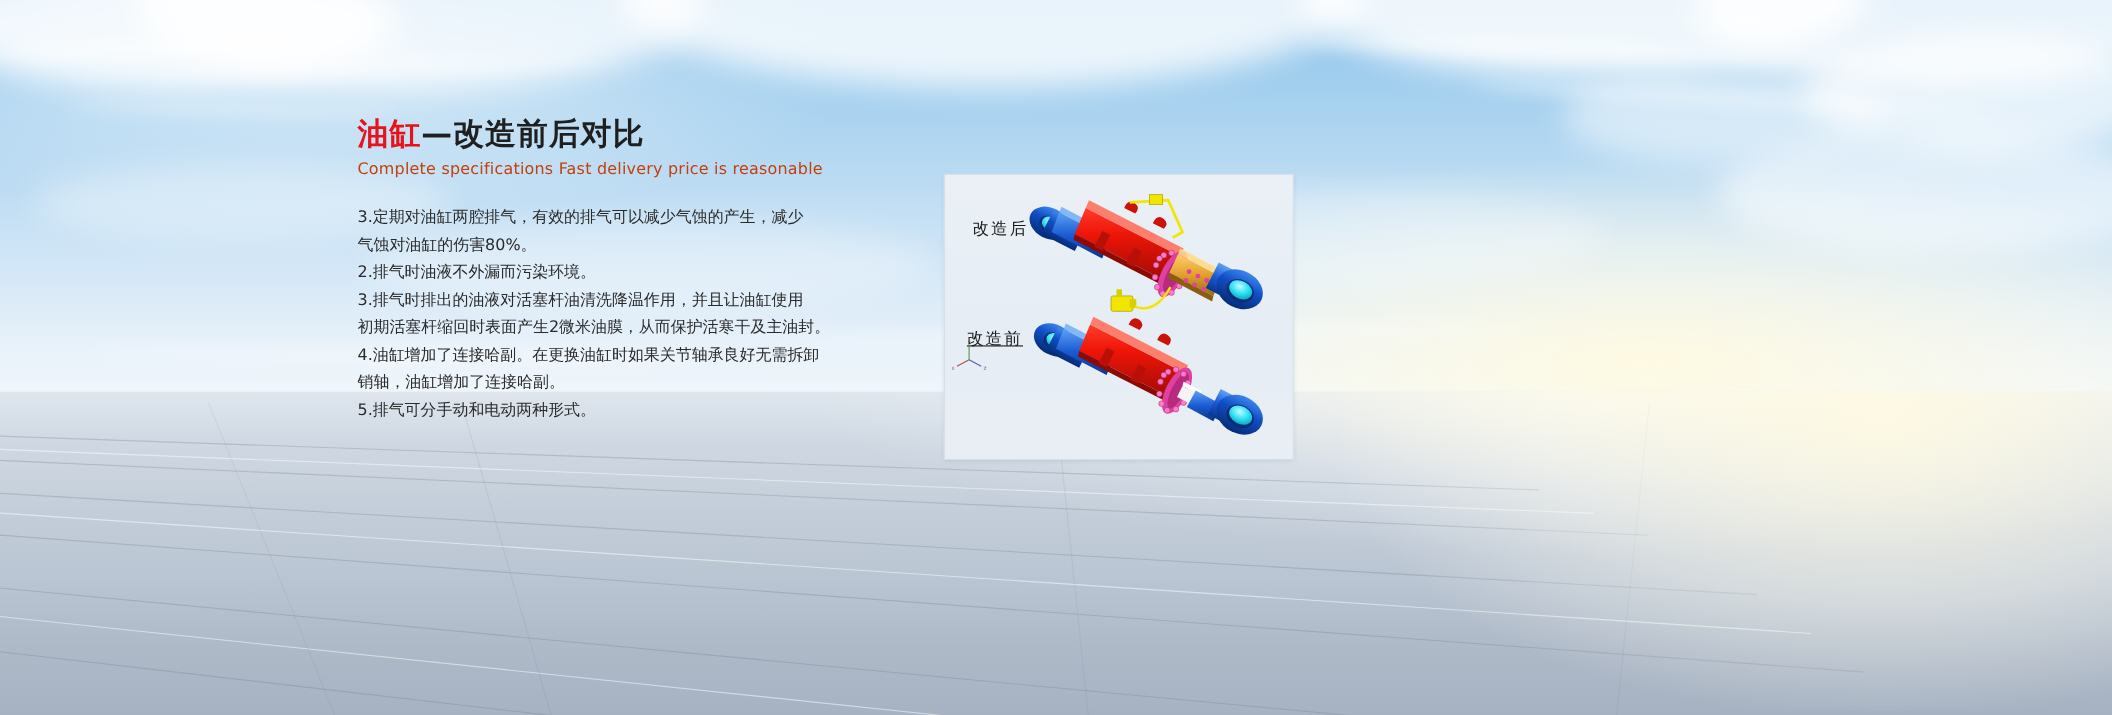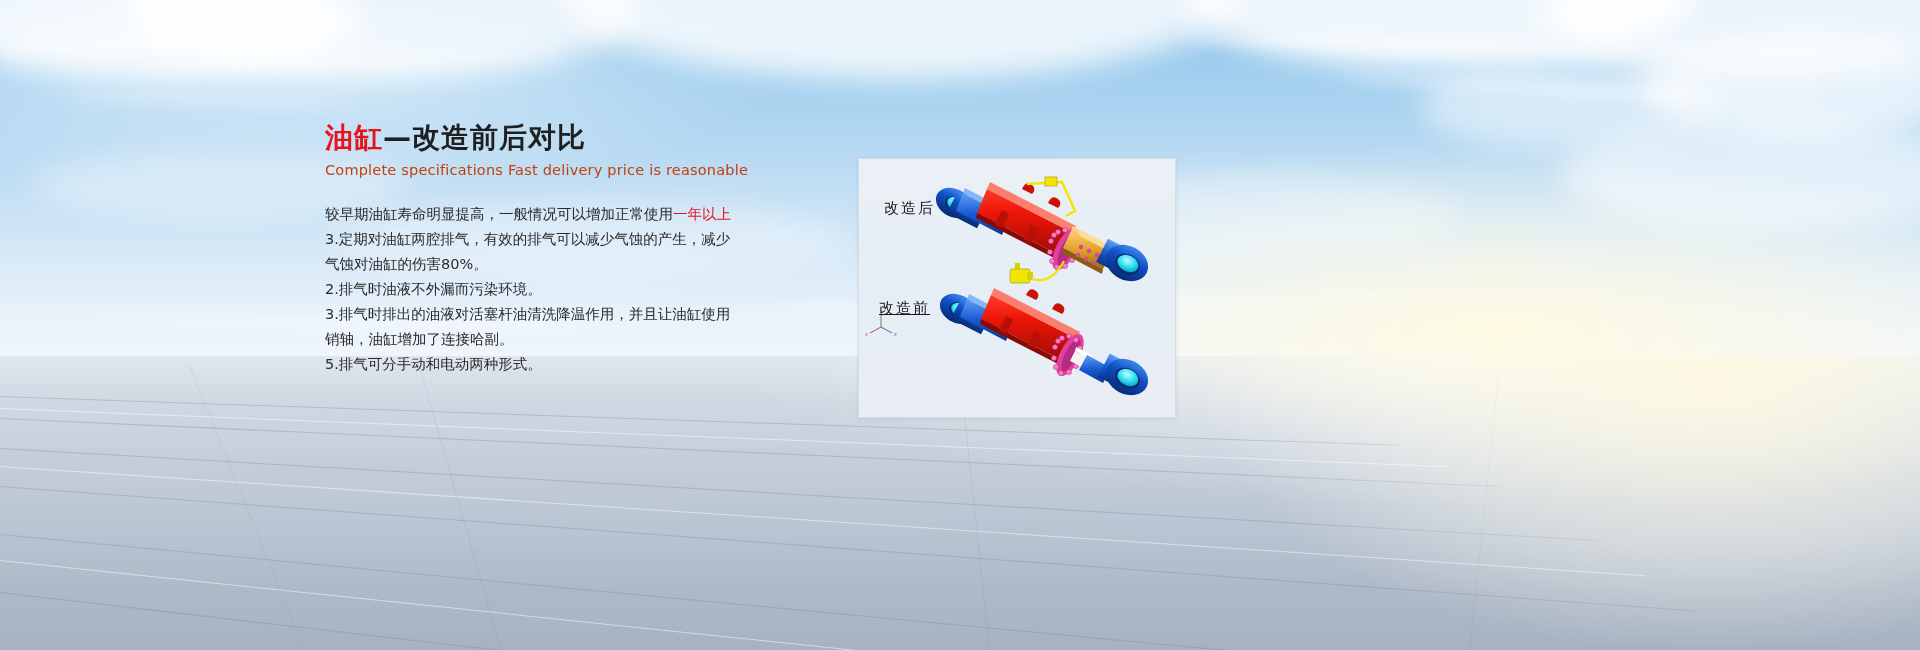--- a/index.html
+++ b/index.html
@@ -40,21 +40,21 @@
   .glow-r{
     position:absolute; right:-120px; top:-40px; width:820px; height:330px;
     background:radial-gradient(ellipse at 60% 20%, rgba(255,250,226,.9) 0%, rgba(255,253,240,.4) 45%, rgba(255,255,255,0) 73%);
   }
   .horizon{
     position:absolute; left:0; top:356px; width:1920px; height:16px;
     background:linear-gradient(to bottom, rgba(255,255,255,.75), rgba(255,255,255,0));
   }
 
   
-  .content{ position:absolute; left:325px; top:120px; width:640px; }
+  .content{ position:absolute; left:325px; top:104px; width:640px; }
   .title{
     font-size:28px; font-weight:bold; letter-spacing:1px;
     color:#1f1f1f; line-height:1.25; white-space:nowrap;
   }
   .title .accent{ color:#e8121b; }
   .subtitle{
     margin-top:7px; font-size:14.5px; color:#c2410c; letter-spacing:.2px;
     white-space:nowrap;
   }
   .body{ margin-top:24px; }
@@ -130,25 +130,26 @@
 
   <div class="content">
 
     <div class="title">
       <span class="accent">油缸</span><span>—改造前后对比</span>
     </div>
 
     <div class="subtitle">Complete specifications Fast delivery price is reasonable</div>
 
     <div class="body">
-      <p><span>较早期油缸寿命明显提高，一般情况可以增加正常使用</span><span class="hot">一年以上</span></p>
       <p>3.定期对油缸两腔排气，有效的排气可以减少气蚀的产生，减少</p>
       <p>气蚀对油缸的伤害80%。</p>
       <p>2.排气时油液不外漏而污染环境。</p>
       <p>3.排气时排出的油液对活塞杆油清洗降温作用，并且让油缸使用</p>
+      <p>初期活塞杆缩回时表面产生2微米油膜，从而保护活寒干及主油封。</p>
+      <p>4.油缸增加了连接哈副。在更换油缸时如果关节轴承良好无需拆卸</p>
       <p>销轴，油缸增加了连接哈副。</p>
       <p>5.排气可分手动和电动两种形式。</p>
     </div>
   </div>
 
   <div class="panel">
     <div class="pbg"></div>
 
     <svg width="318" height="260" viewBox="0 0 318 260">
       <defs>

